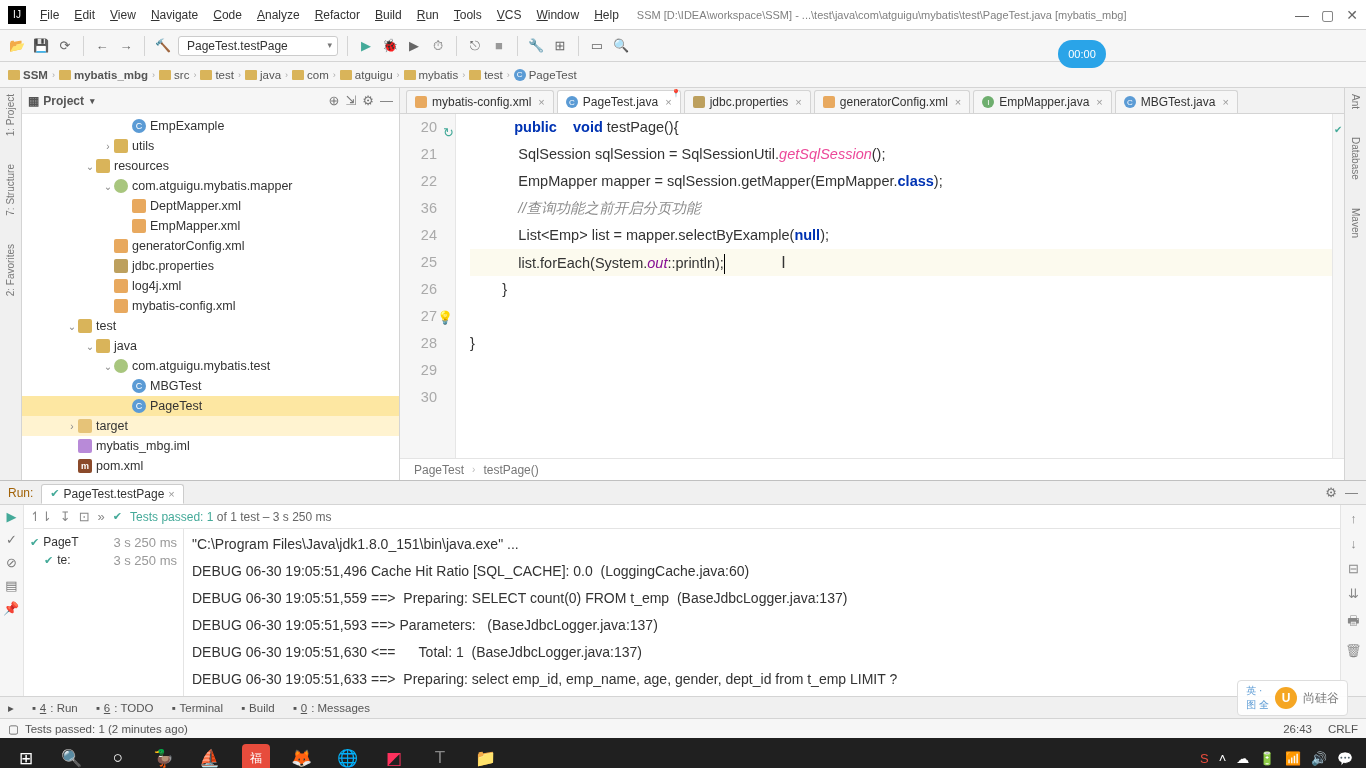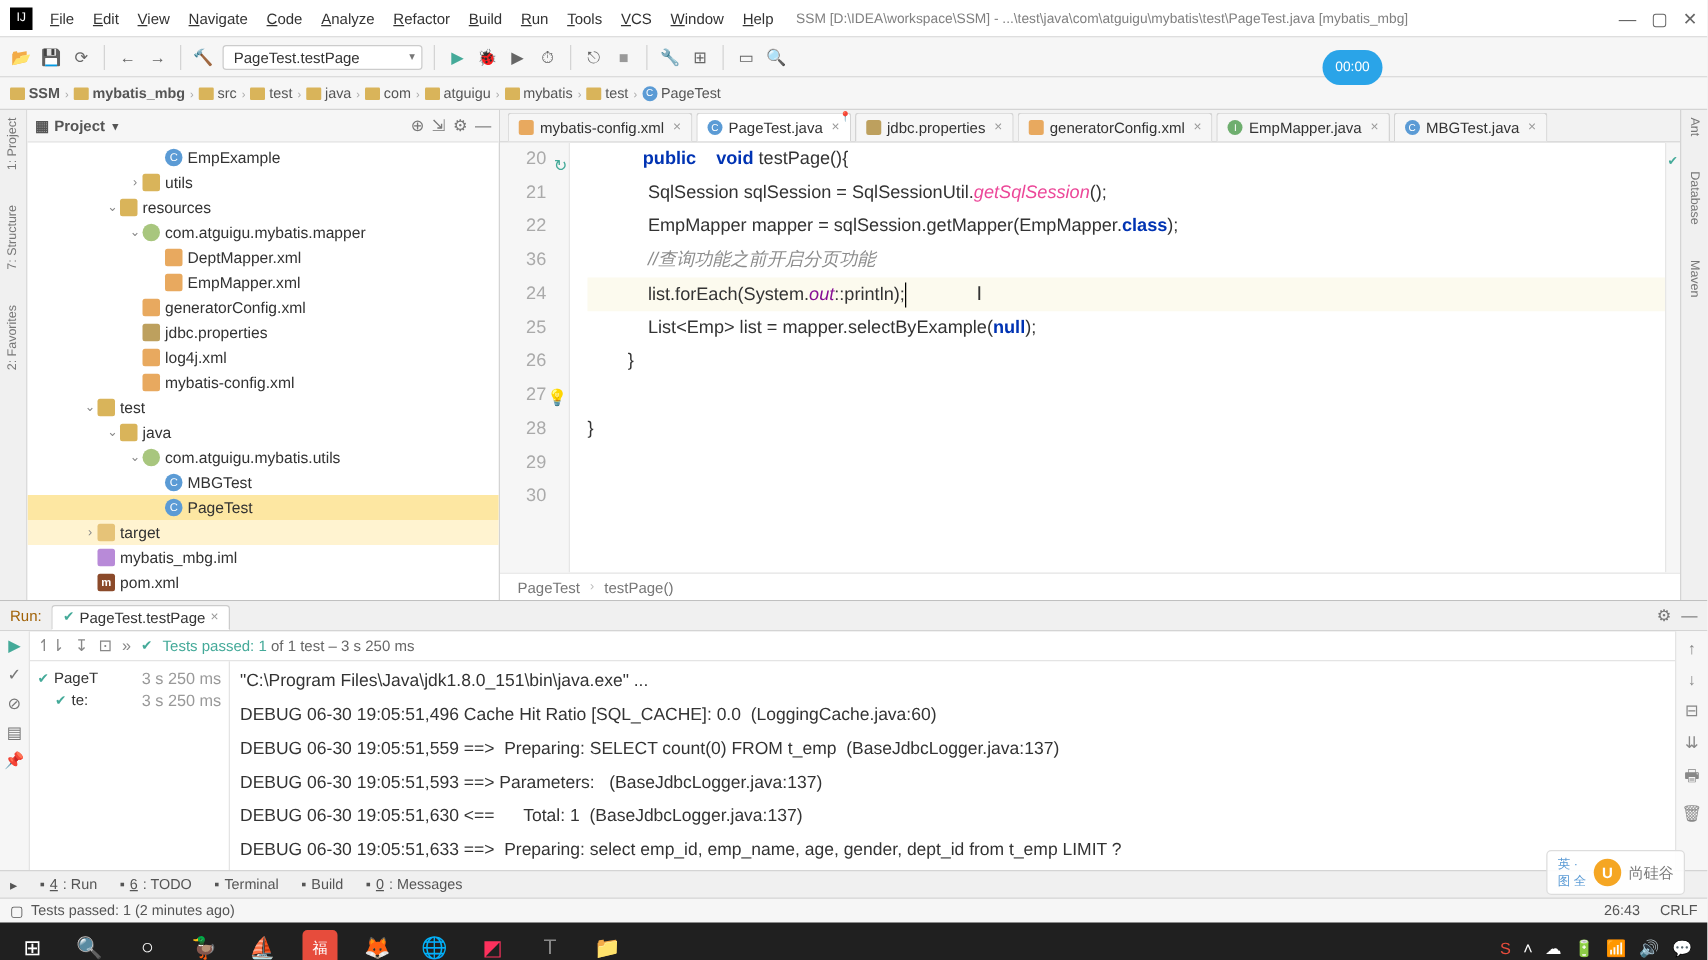--- a/index.html
+++ b/index.html
@@ -291,21 +291,21 @@
           <span>test</span>
         </div>
         <div class="tree-row" style="padding-left: 76px;">
           <span class="tw">⌄</span>
           <span class="ico folder"></span>
           <span>java</span>
         </div>
         <div class="tree-row" style="padding-left: 94px;">
           <span class="tw">⌄</span>
           <span class="ico pkg"></span>
-          <span>com.atguigu.mybatis.utils</span>
+          <span>com.atguigu.mybatis.test</span>
         </div>
         <div class="tree-row" style="padding-left: 112px;">
           <span class="tw"></span>
           <span class="ico class">C</span>
           <span>MBGTest</span>
         </div>
         <div class="tree-row sel" style="padding-left: 112px;">
           <span class="tw"></span>
           <span class="ico class">C</span>
           <span>PageTest</span>
@@ -376,22 +376,22 @@
           <div class="ln">27</div>
           <div class="ln">28</div>
           <div class="ln">29</div>
           <div class="ln">30</div>
         </div>
       <div class="code">
         <div class="line">        <span class="kw">public</span> <span class="kw">void</span><span> testPage(){</span></div>
         <div class="line"><span>            SqlSession sqlSession = SqlSessionUtil.</span><span class="static-m">getSqlSession</span><span>();</span></div>
         <div class="line"><span>            EmpMapper mapper = sqlSession.getMapper(EmpMapper.</span><span class="classref">class</span><span>);</span></div>
         <div class="line"><span class="comment">            //查询功能之前开启分页功能</span></div>
+        <div class="line"><span>            List&lt;Emp&gt; list = mapper.selectByExample(</span><span class="null">null</span><span>);</span></div>
         <div class="line hl-line"><span>            list.forEach(System.</span><span class="field">out</span><span>::println);</span><span class="caret"></span>              <span style="font-family:sans-serif;color:#333;font-size:16px">I</span></div>
-        <div class="line"><span>            List&lt;Emp&gt; list = mapper.selectByExample(</span><span class="null">null</span><span>);</span></div>
         <div class="line"><span>        }</span></div>
         <div class="line"><span></span></div>
         <div class="line"><span>}</span></div>
         <div class="line"><span></span></div>
       </div>
       <div class="err-stripe">
           <div class="ok-mark">✔</div>
         </div>
     </div>
     <div class="crumb-bar">

